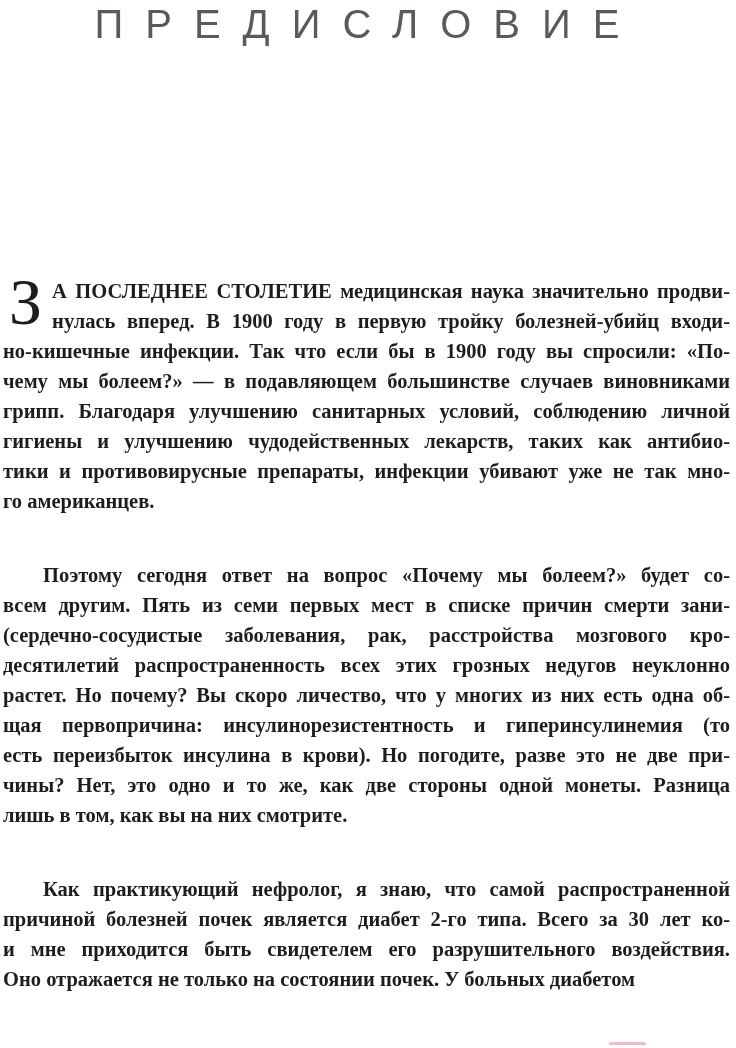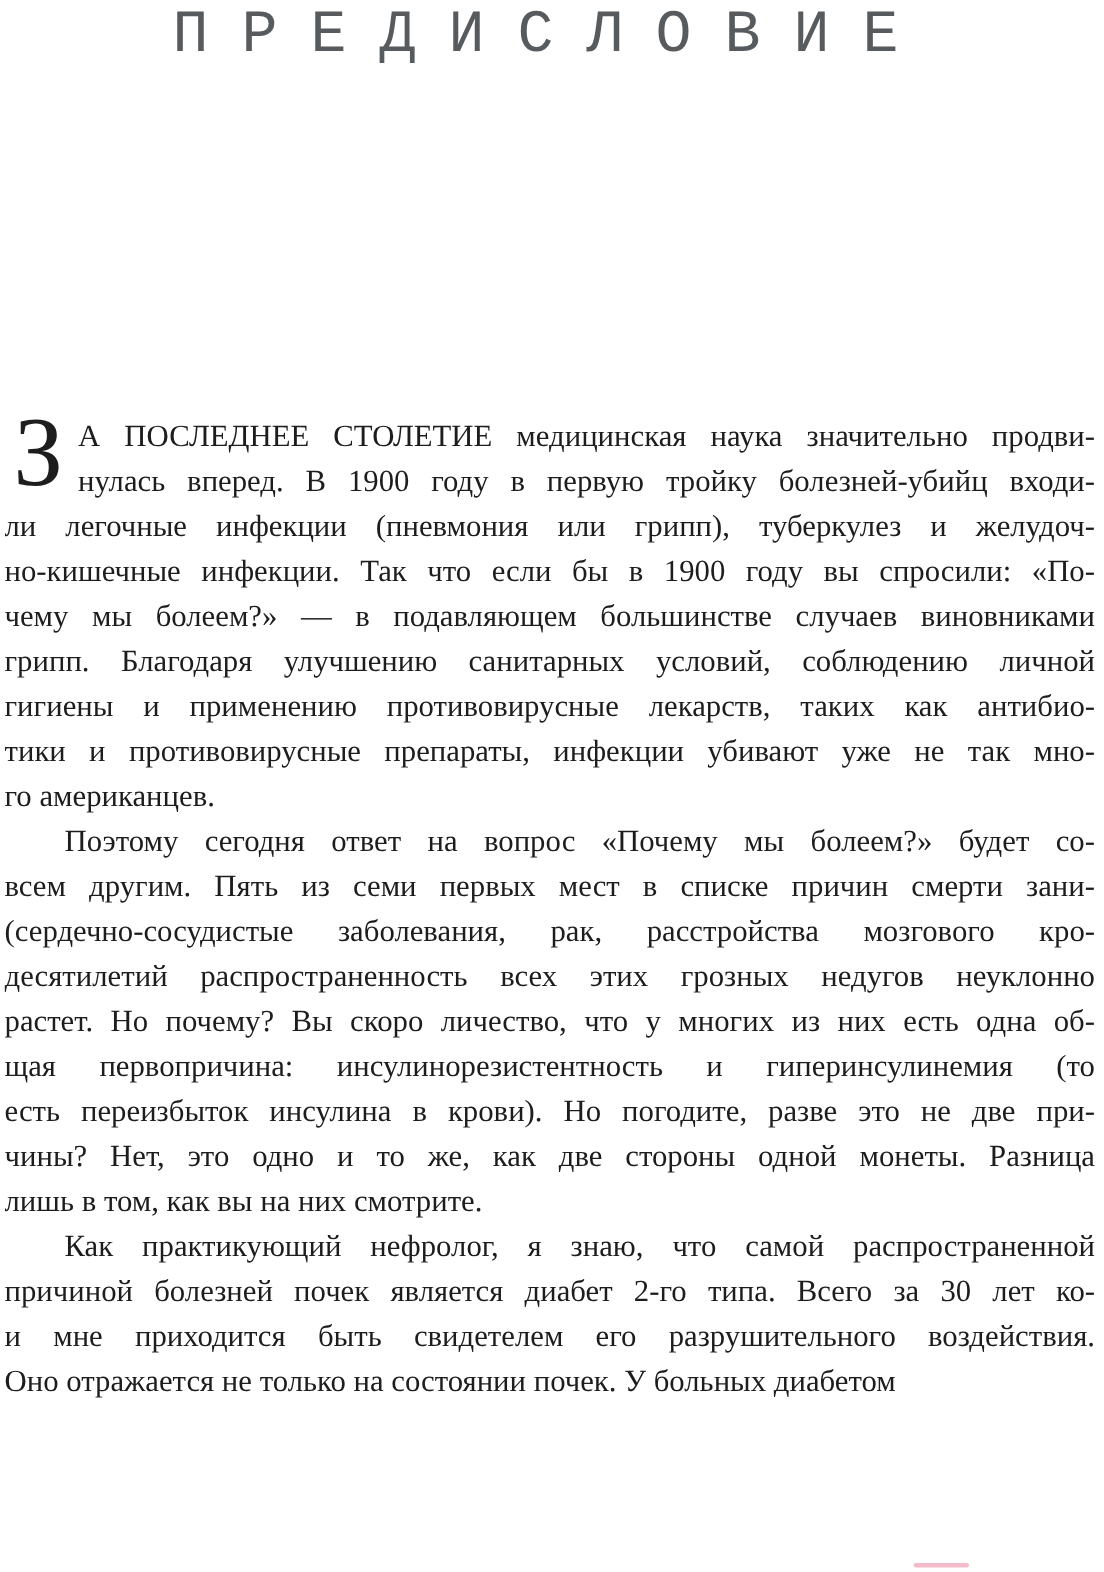--- a/index.html
+++ b/index.html
@@ -6,21 +6,21 @@
   body {
     width: 736px;
     height: 1048px;
     background: var(--page-bg, #ffffff);
     color: var(--text, #1d1d1d);
     font-family: "Liberation Serif", serif;
     overflow: hidden;
     position: relative;
   }
   .title {
-    font-family: Liberation Mono, monospace;
+    font-family: Liberation Sans, sans-serif;
     font-weight: 300;
     font-size: 40px;
     line-height: 43px;
     letter-spacing: 22px;
     padding-top: 3px;
     margin: 0;
     text-align: center;
     color: var(--title, #585b5d);
     white-space: nowrap;
   }
@@ -29,23 +29,24 @@
     padding: 0 6px 0 3px;
     font-size: 20.5px;
     line-height: 30px;
   }
   .paragraph { margin: 0; }
   .ln {
     height: 30px;
     overflow: hidden;
     text-align: justify;
     text-align-last: justify;
+    font-weight: bold;
   }
   .ln.last { text-align-last: left; }
-  .ln.indent { padding-left: 40px; }
+  .ln.indent { padding-left: 40px; margin-top: 44px; }
   .dropcap {
     float: left;
     height: 54px;
     font-size: 66px;
     line-height: 52px;
     padding: 0 10px 0 6px;
     color: var(--text, #1d1d1d);
   }
   .scan-artifact {
     position: absolute;
@@ -61,25 +62,24 @@
 <body>
 
 <h1 class="title">ПРЕДИСЛОВИЕ</h1>
 
 <div class="content">
 
   <div class="paragraph">
     <span class="dropcap">З</span>
     <div class="ln">А ПОСЛЕДНЕЕ СТОЛЕТИЕ медицинская наука значительно продви-</div>
     <div class="ln">нулась вперед. В 1900 году в первую тройку болезней-убийц входи-</div>
-    <div class="ln">ли легочные инфекции (пневмония или грипп), туберкулез и желудоч-</div>
     <div class="ln">но-кишечные инфекции. Так что если бы в 1900 году вы спросили: «По-</div>
     <div class="ln">чему мы болеем?» — в подавляющем большинстве случаев виновниками</div>
     <div class="ln">грипп. Благодаря улучшению санитарных условий, соблюдению личной</div>
-    <div class="ln">гигиены и применению противовирусные лекарств, таких как антибио-</div>
+    <div class="ln">гигиены и улучшению чудодейственных лекарств, таких как антибио-</div>
     <div class="ln">тики и противовирусные препараты, инфекции убивают уже не так мно-</div>
     <div class="ln last">го американцев.</div>
   </div>
 
   <div class="paragraph">
     <div class="ln indent">Поэтому сегодня ответ на вопрос «Почему мы болеем?» будет со-</div>
     <div class="ln">всем другим. Пять из семи первых мест в списке причин смерти зани-</div>
     <div class="ln">(сердечно-сосудистые заболевания, рак, расстройства мозгового кро-</div>
     <div class="ln">десятилетий распространенность всех этих грозных недугов неуклонно</div>
     <div class="ln">растет. Но почему? Вы скоро личество, что у многих из них есть одна об-</div>

